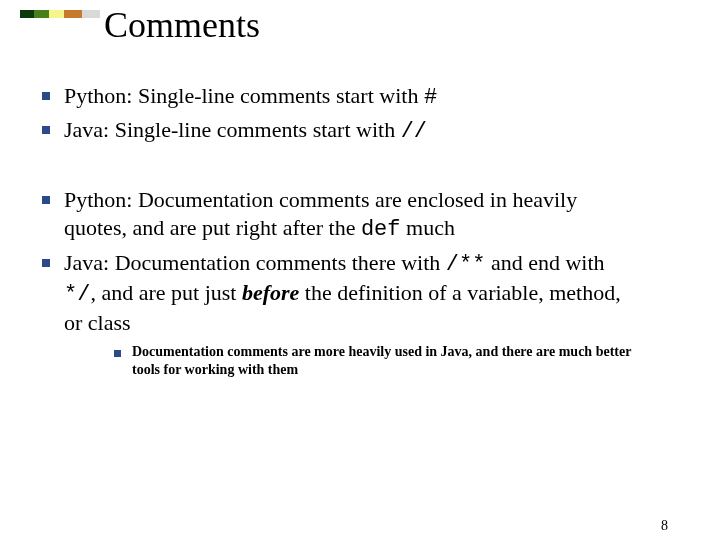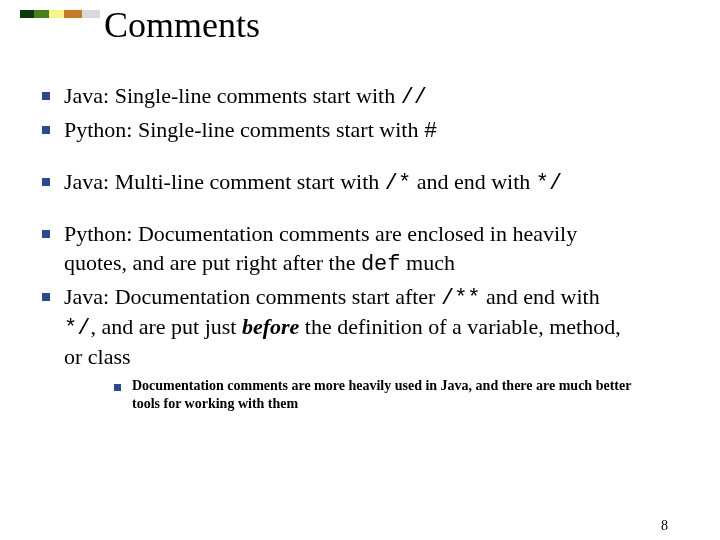--- a/index.html
+++ b/index.html
@@ -102,41 +102,38 @@
 <body>
 
 <div class="slide">
   <div class="title-line"></div>
   <div class="title">Comments</div>
 
   <div class="body">
     <ul class="lvl1">
 
       <li>
-        <span>Java: Single-line comments start with </span><span class="code">//</span>
+        <span>Python: Single-line comments start with </span><span class="code">#</span>
       </li>
 
       <li>
-        <span>Python: Single-line comments start with </span><span class="code">#</span>
+        <span>Java: Single-line comments start with </span><span class="code">//</span>
       </li>
 
       <div class="gap-sm"></div>
 
-      <li>
-        <span>Java:  Multi-line comment start with </span><span class="code">/*</span><span> and end with </span><span class="code">*/</span>
-      </li>
 
       <div class="gap-md"></div>
 
       <li>
         <span>Python: Documentation comments are enclosed in heavily quotes, and are put right after the </span><span class="code">def</span><span> much</span>
       </li>
 
       <li>
-        <span>Java: Documentation comments start after </span><span class="code">/**</span><span> and end with </span><span class="code">*/</span><span>, and are put just </span><span class="ital">before</span><span> the definition of a variable, method, or class</span>
+        <span>Java: Documentation comments there with </span><span class="code">/**</span><span> and end with </span><span class="code">*/</span><span>, and are put just </span><span class="ital">before</span><span> the definition of a variable, method, or class</span>
 
         <ul class="lvl2">
           <li>
             <span>Documentation comments are more heavily used in Java, and there are much better tools for working with them</span>
           </li>
         </ul>
       </li>
 
     </ul>
   </div>

